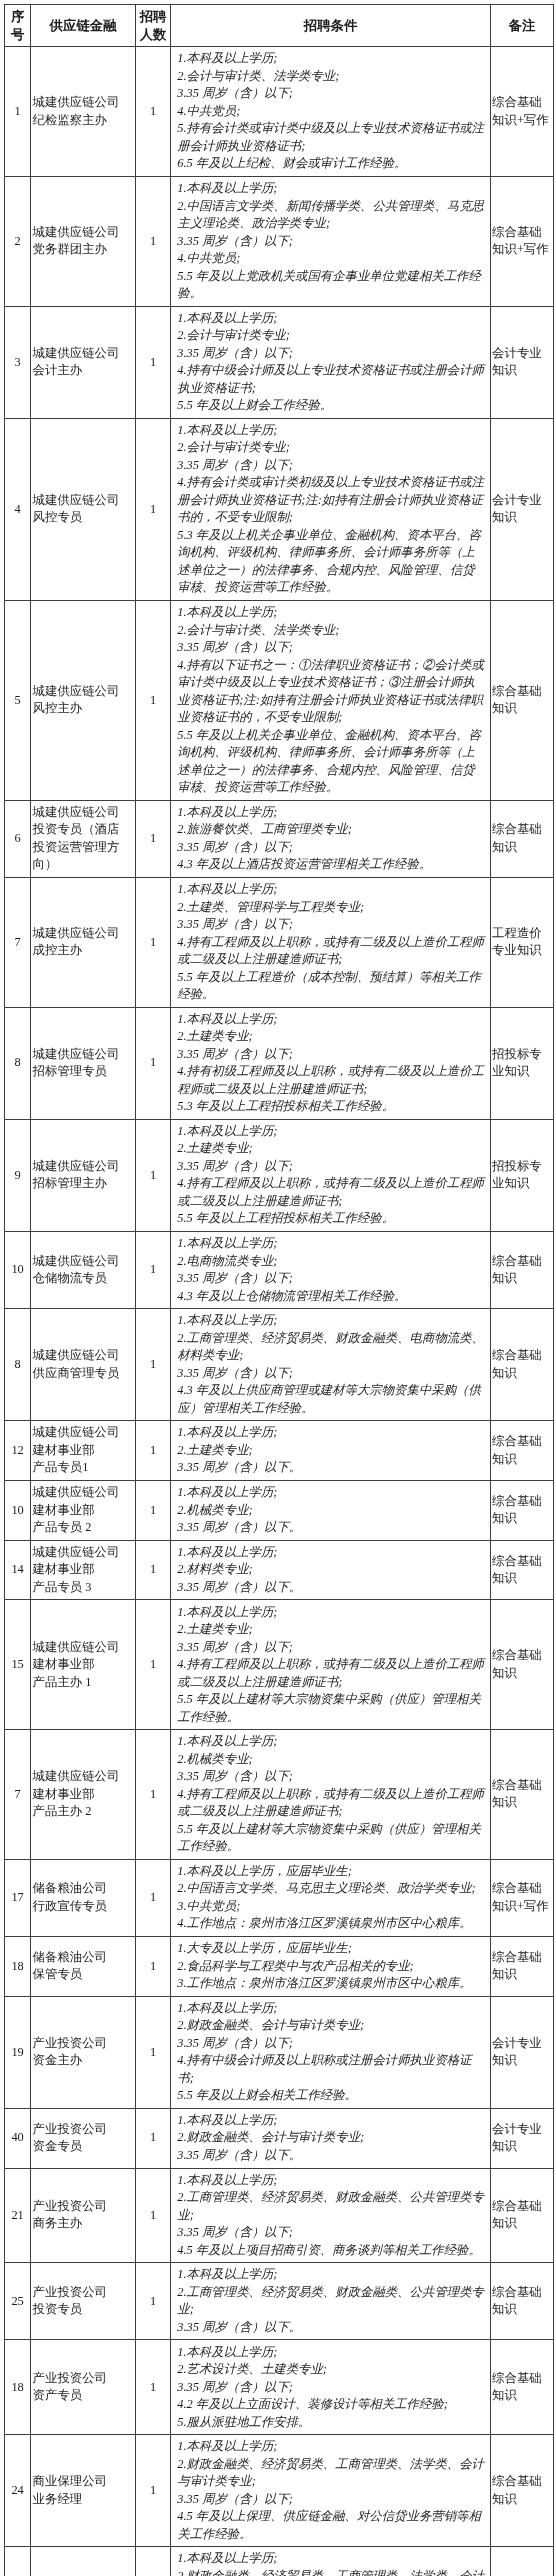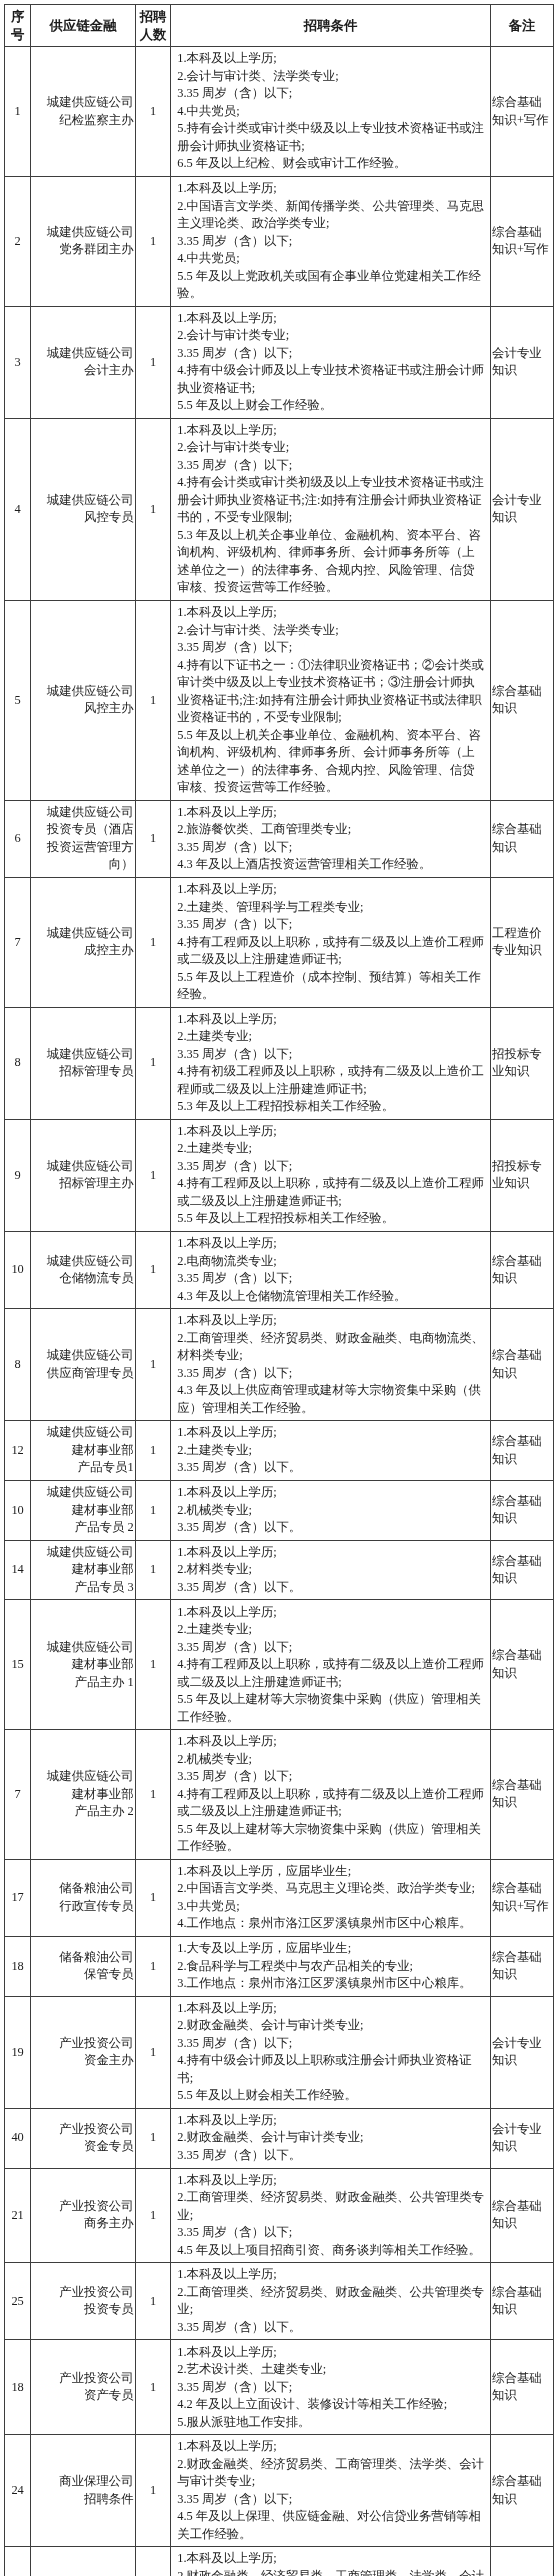--- a/index.html
+++ b/index.html
@@ -39,32 +39,33 @@
   }
   td {
     font-size: 12.4px;
     line-height: 17.5px;
   }
   td.c-no {
     text-align: center;
     padding: 2.1px 1px;
   }
   td.c-pos {
-    text-align: right;
+    text-align: left;
     white-space: pre-line;
     padding: 2.6px 1.5px;
   }
   td.c-count {
     text-align: center;
     padding: 2.1px 1px;
   }
   td.c-cond {
     text-align: left;
     white-space: pre-line;
     padding: 3.1px 4.1px 3.1px 6.2px;
+    font-style: italic;
   }
   td.c-note {
     white-space: pre-line;
     padding: 2.1px 1px;
   }
 </style>
 </head>
 <body>
 
 <div class="page">
@@ -395,21 +396,21 @@
 3.35 周岁（含）以下;
 4.2 年及以上立面设计、装修设计等相关工作经验;
 5.服从派驻地工作安排。</td>
     <td class="c-note">综合基础
 知识</td>
   </tr>
 
   <tr>
     <td class="c-no">24</td>
     <td class="c-pos">商业保理公司
-招聘条件</td>
+业务经理</td>
     <td class="c-count">1</td>
     <td class="c-cond">1.本科及以上学历;
 2.财政金融类、经济贸易类、工商管理类、法学类、会计与审计类专业;
 3.35 周岁（含）以下;
 4.5 年及以上保理、供应链金融、对公信贷业务营销等相关工作经验。</td>
     <td class="c-note">综合基础
 知识</td>
   </tr>
 
   <tr>

